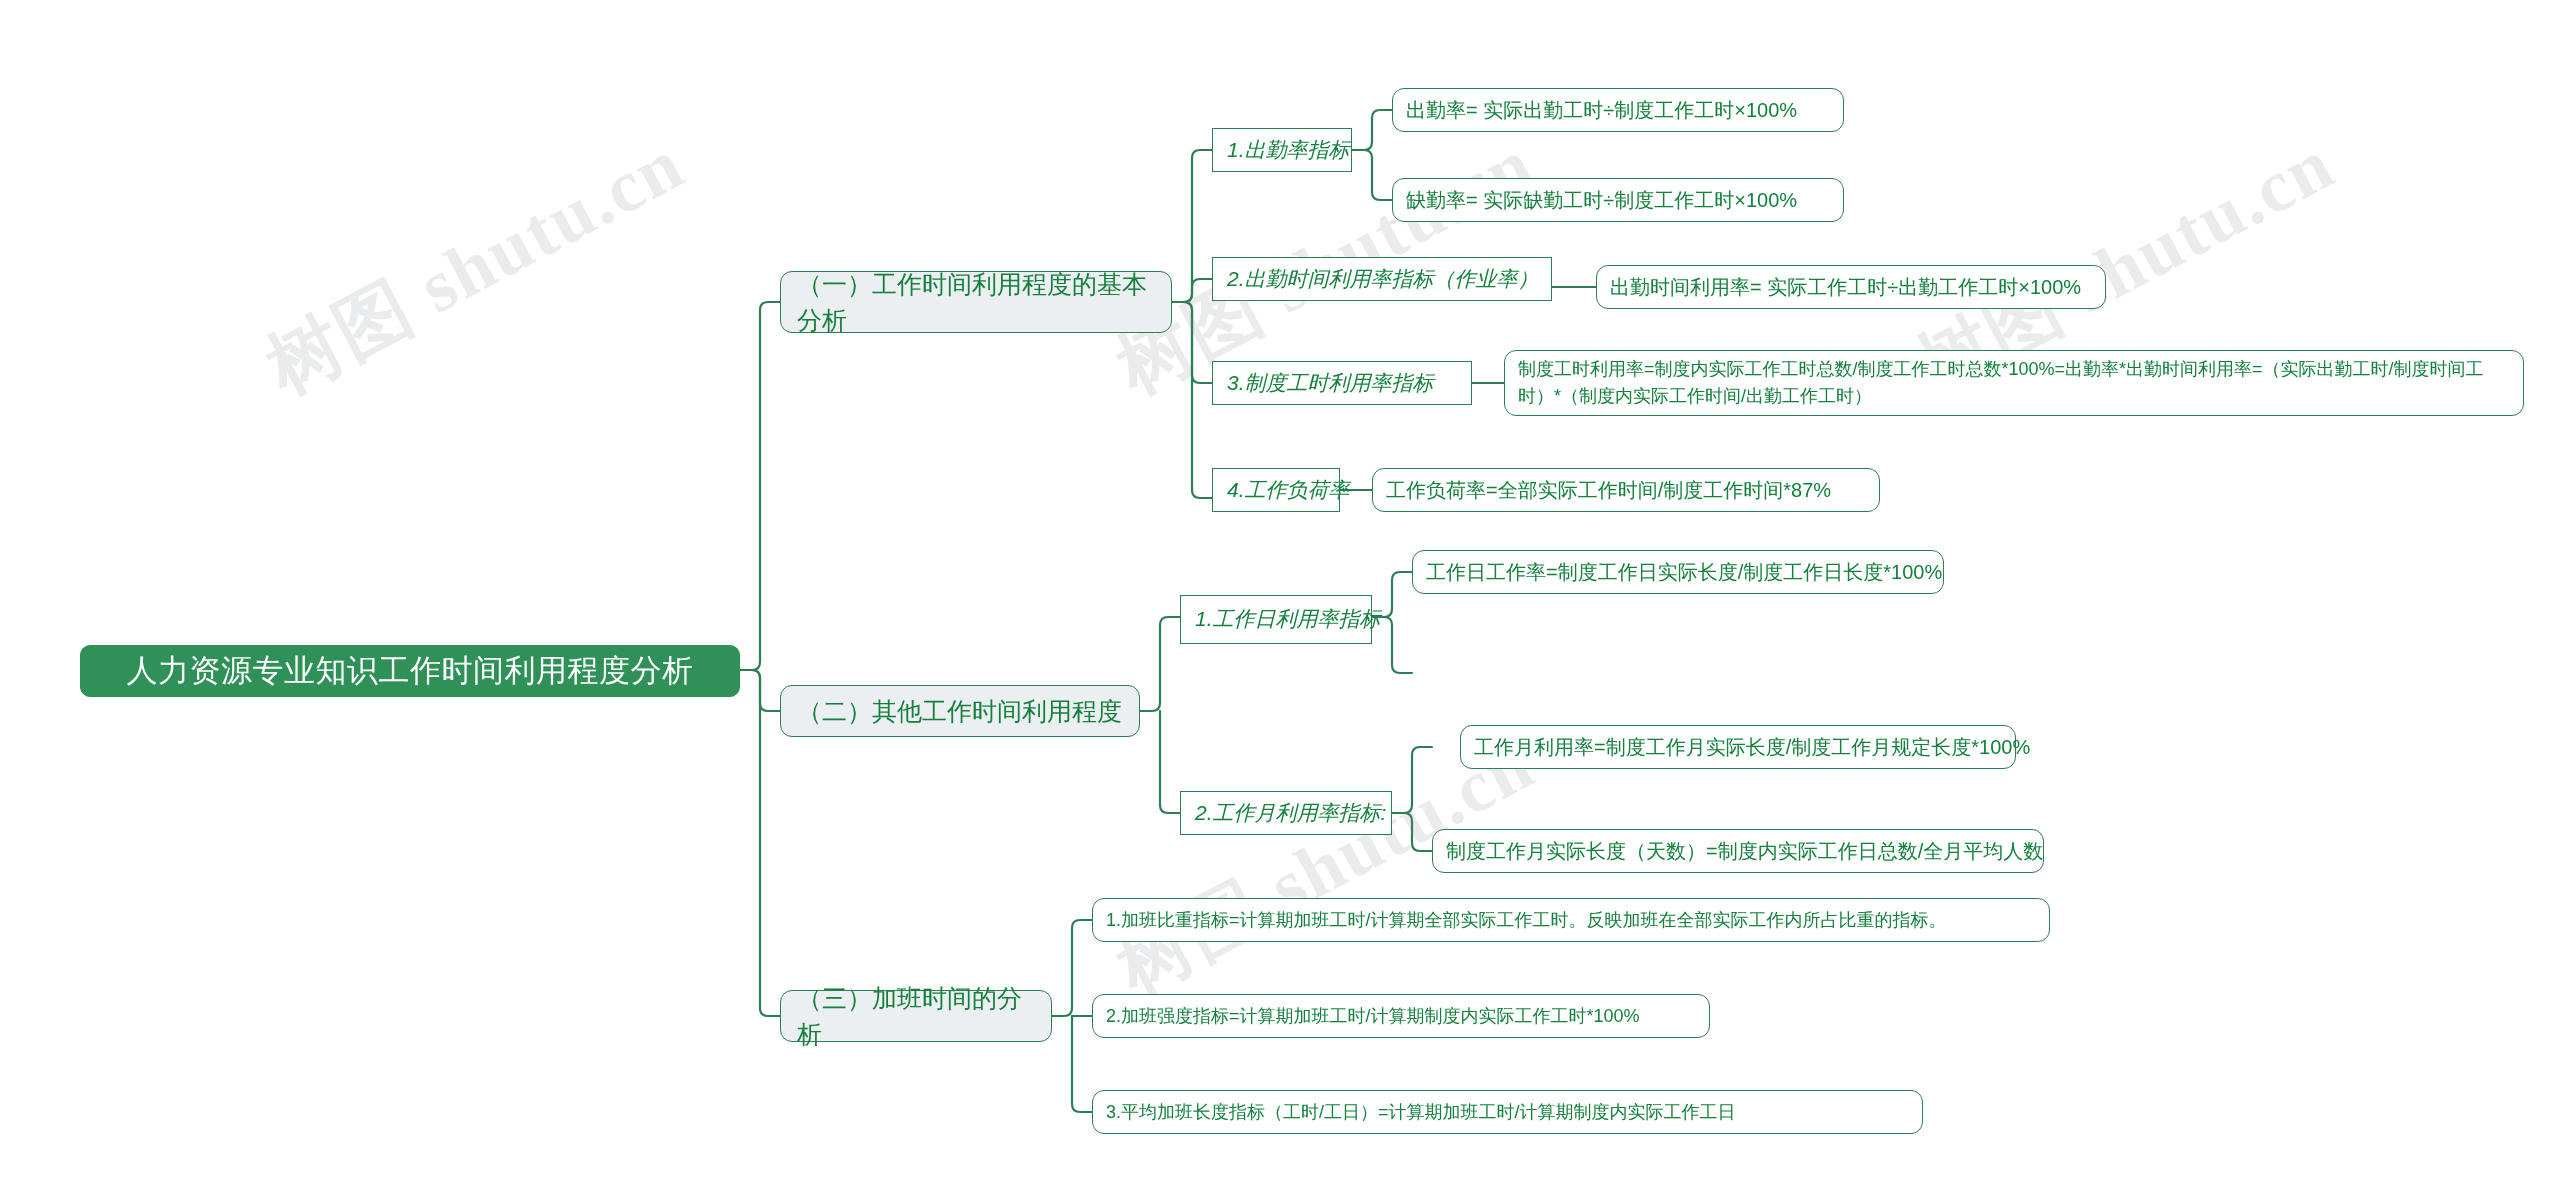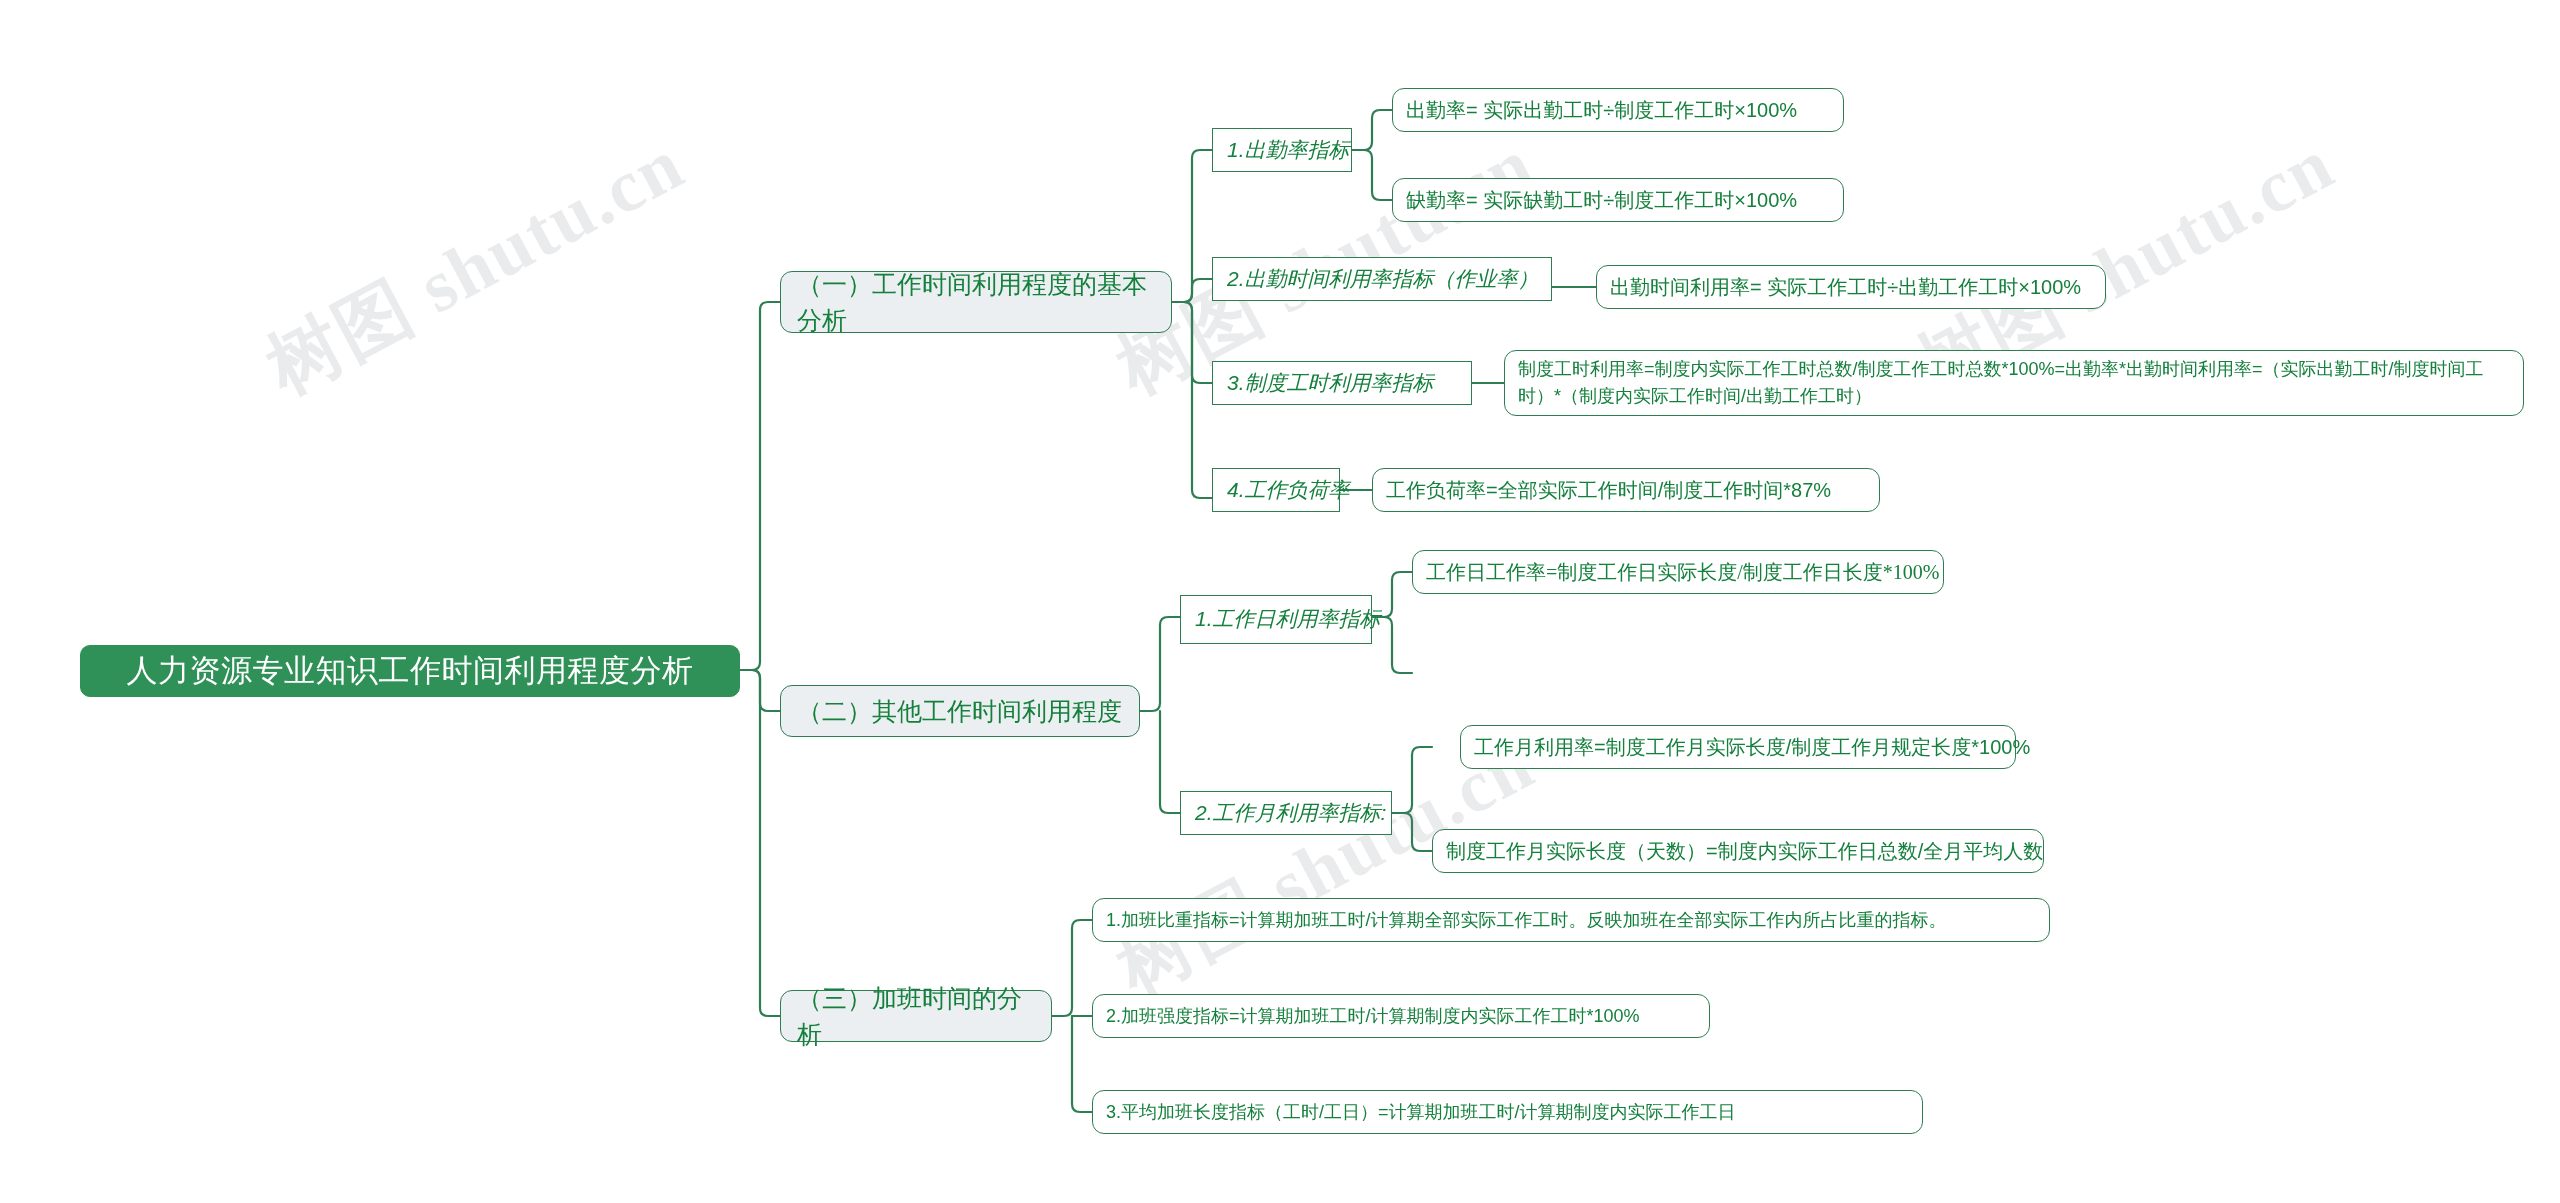--- a/index.html
+++ b/index.html
@@ -175,21 +175,21 @@
     <span>工作负荷率=全部实际工作时间/制度工作时间*87%</span>
   </div>
 
   <div class="node level1" style="left:780px; top:685px; width:360px; height:52px;">
     <span>（二）其他工作时间利用程度</span>
   </div>
 
   <div class="node level2" style="left:1180px; top:595px; width:192px; height:49px;">
     <span>1.工作日利用率指标</span>
   </div>
-  <div class="node leaf" style="left:1412px; top:550px; width:532px; height:44px;font-family:Liberation Serif, serif;">
+  <div class="node leaf" style="left:1412px; top:550px; width:532px; height:44px;">
     <span>工作日工作率=制度工作日实际长度/制度工作日长度*100%</span>
   </div>
 
   <div class="node level2" style="left:1180px; top:791px; width:212px; height:44px;">
     <span>2.工作月利用率指标:</span>
   </div>
   <div class="node leaf" style="left:1432px; top:725px; width:556px; height:44px;margin-left:28px;">
     <span>工作月利用率=制度工作月实际长度/制度工作月规定长度*100%</span>
   </div>
   <div class="node leaf" style="left:1432px; top:829px; width:612px; height:44px;">

